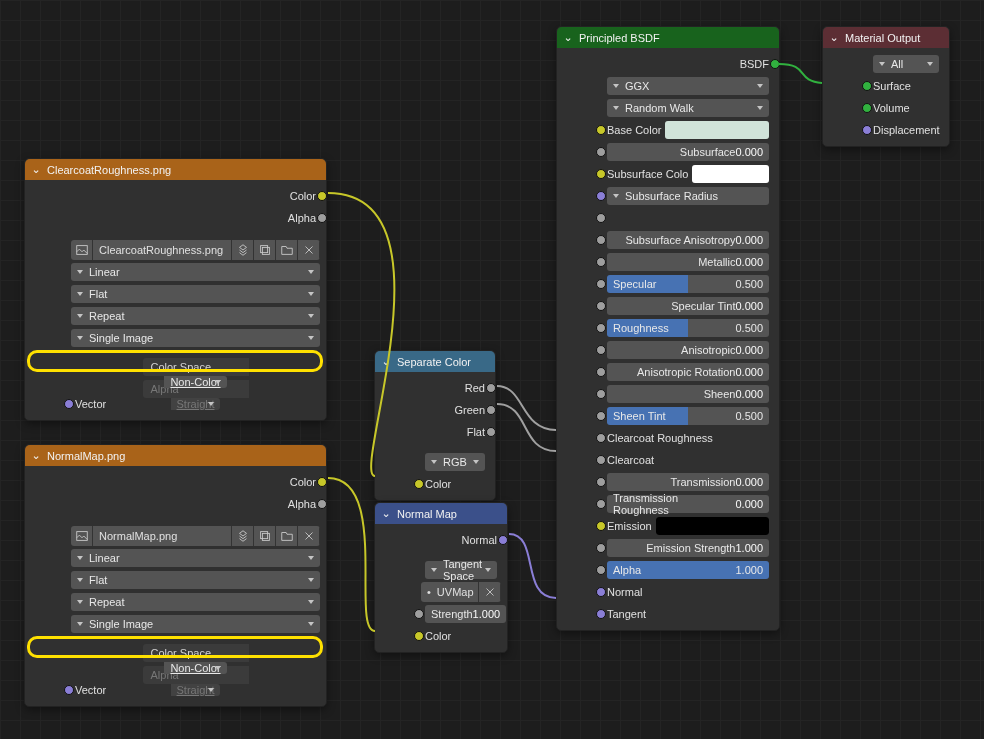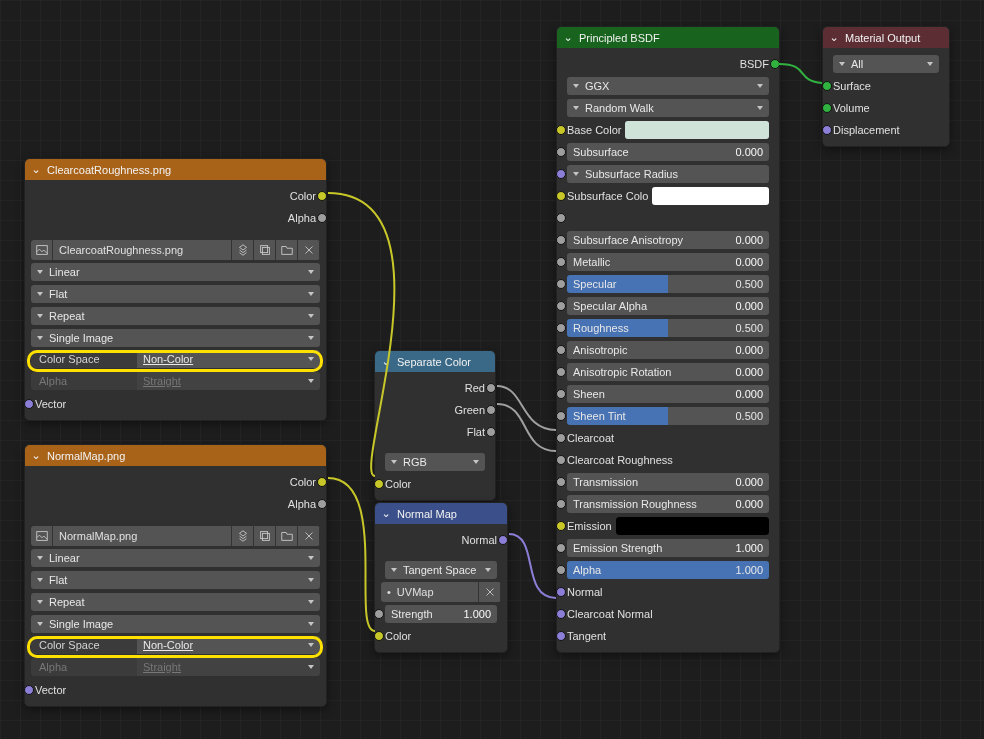--- a/index.html
+++ b/index.html
@@ -47,21 +47,21 @@
   .node-header .chev {
     width: 10px;
     text-align: center;
   }
   .hdr-green  { background: #18631d; }
   .hdr-orange { background: #a96319; }
   .hdr-darkred { background: #5c2e34; }
   .hdr-blue   { background: #3b508a; }
   .hdr-steel { background: #396987; }
 
-  .node-body { padding: 4px; }
+  .node-body { padding: 4px; margin-left: 40px; }
   .row {
     display: flex; align-items: center;
     height: 20px;
     position: relative;
     margin: 2px 0;
     padding: 0 6px;
     gap: 4px;
   }
   .row-out { justify-content: flex-end; }
   .socket {
@@ -101,41 +101,41 @@
   .field.drop-left::before {
     content: "";
     position: absolute;
     left: 6px;
     width: 0; height: 0;
     border-left: 3px solid transparent;
     border-right: 3px solid transparent;
     border-top: 4px solid #c5c5c5;
   }
   .field.drop-left { padding-left: 18px; }
-  .field.num { background: #545454; justify-content: space-between; }
+  .field.num { background: #545454; justify-content: flex-end; }
   .field.num .v { color: #fafafa; }
   .field.prog {
     background: linear-gradient(to right, #4772b3 var(--p,50%), #545454 var(--p,50%));
     justify-content: space-between;
   }
   .field.color-sw { padding:0; }
   .sw-box { width:100%; height:100%; border-radius:3px; }
 
   .toolbar {
     display:flex; gap:0; align-items:center;
     background:#2b2b2b;
     border-radius:3px; overflow:hidden;
     height:20px;
   }
   .toolbar .seg { display:flex; align-items:center; justify-content:center; height:100%; background:#545454; border-right:1px solid #333; }
   .toolbar .seg.tight { width:22px; }
   .toolbar .seg.grow { flex:1; justify-content:flex-start; padding-left:6px; }
   .toolbar .icn { width:14px;height:14px; }
 
-  .pair { display:flex; align-items:flex-start; gap:0; height:20px; margin:2px 0; padding:0 2px; }
+  .pair { display:flex; align-items:center; gap:0; height:20px; margin:2px 0; padding:8px 2px;flex-direction:column; }
   .pair .lbl {
     width:106px; flex:none;
     background:#3b3b3b; color:#d4d4d4;
     height:18px; display:flex; align-items:center; padding:0 8px;
     border-radius:3px 0 0 3px;
   }
   .pair .field { border-radius:0 3px 3px 0;text-decoration:underline; }
 
   .dim { color:#8e8e8e; }
   .highlight {
@@ -196,33 +196,33 @@
         </div>
     </div>
     <div class="row">
       <div class="socket sock-in s-grey"></div>
       <div class="field num">
           <span>Subsurface</span>
           <span class="v">0.000</span>
         </div>
     </div>
     <div class="row">
-      <div class="socket sock-in s-purple"></div>
-      <div class="field drop-left">
-          <span>Subsurface Radius</span>
-        </div>
-    </div>
-    <div class="row">
       <div class="socket sock-in s-yellow"></div>
       <span style="white-space:nowrap;">Subsurface Colo</span>
       <div class="field color-sw" style="flex:1;">
           <div class="sw-box" style="background:#ffffff;"></div>
         </div>
     </div>
     <div class="row">
+      <div class="socket sock-in s-purple"></div>
+      <div class="field drop-left">
+          <span>Subsurface Radius</span>
+        </div>
+    </div>
+    <div class="row">
         <div class="socket sock-in s-grey"></div>
       </div>
     <div class="row">
         <div class="socket sock-in s-grey"></div>
         <div class="field num">
           <span>Subsurface Anisotropy</span>
           <span class="v">0.000</span>
         </div>
       </div>
     <div class="row">
@@ -235,21 +235,21 @@
     <div class="row">
         <div class="socket sock-in s-grey"></div>
         <div class="field prog" style="--p:50%;">
           <span>Specular</span>
           <span class="v">0.500</span>
         </div>
       </div>
     <div class="row">
         <div class="socket sock-in s-grey"></div>
         <div class="field num">
-          <span>Specular Alpha</span>
+          <span>Specular Tint</span>
           <span class="v">0.000</span>
         </div>
       </div>
     <div class="row">
         <div class="socket sock-in s-grey"></div>
         <div class="field prog" style="--p:50%;">
           <span>Roughness</span>
           <span class="v">0.500</span>
         </div>
       </div>
@@ -276,25 +276,25 @@
       </div>
     <div class="row">
         <div class="socket sock-in s-grey"></div>
         <div class="field prog" style="--p:50%;">
           <span>Sheen Tint</span>
           <span class="v">0.500</span>
         </div>
       </div>
     <div class="row">
       <div class="socket sock-in s-grey"></div>
+      <span>Clearcoat Roughness</span>
+    </div>
+    <div class="row">
+      <div class="socket sock-in s-grey"></div>
       <span>Clearcoat</span>
-    </div>
-    <div class="row">
-      <div class="socket sock-in s-grey"></div>
-      <span>Clearcoat Roughness</span>
     </div>
     <div class="row">
         <div class="socket sock-in s-grey"></div>
         <div class="field num">
           <span>Transmission</span>
           <span class="v">0.000</span>
         </div>
       </div>
     <div class="row">
         <div class="socket sock-in s-grey"></div>
@@ -323,24 +323,20 @@
           <span>Alpha</span>
           <span class="v">1.000</span>
         </div>
       </div>
     <div class="row">
         <div class="socket sock-in s-purple"></div>
         <span>Normal</span>
       </div>
     <div class="row">
         <div class="socket sock-in s-purple"></div>
-        <span>Clearcoat Normal</span>
-      </div>
-    <div class="row">
-        <div class="socket sock-in s-purple"></div>
         <span>Tangent</span>
       </div>
   </div>
 </div>
 
 <div class="node" style="left:822px; top:26px; width:128px;">
   <div class="node-header hdr-darkred">
     <span class="chev">⌄</span>
     <span>Material Output</span>
   </div>

